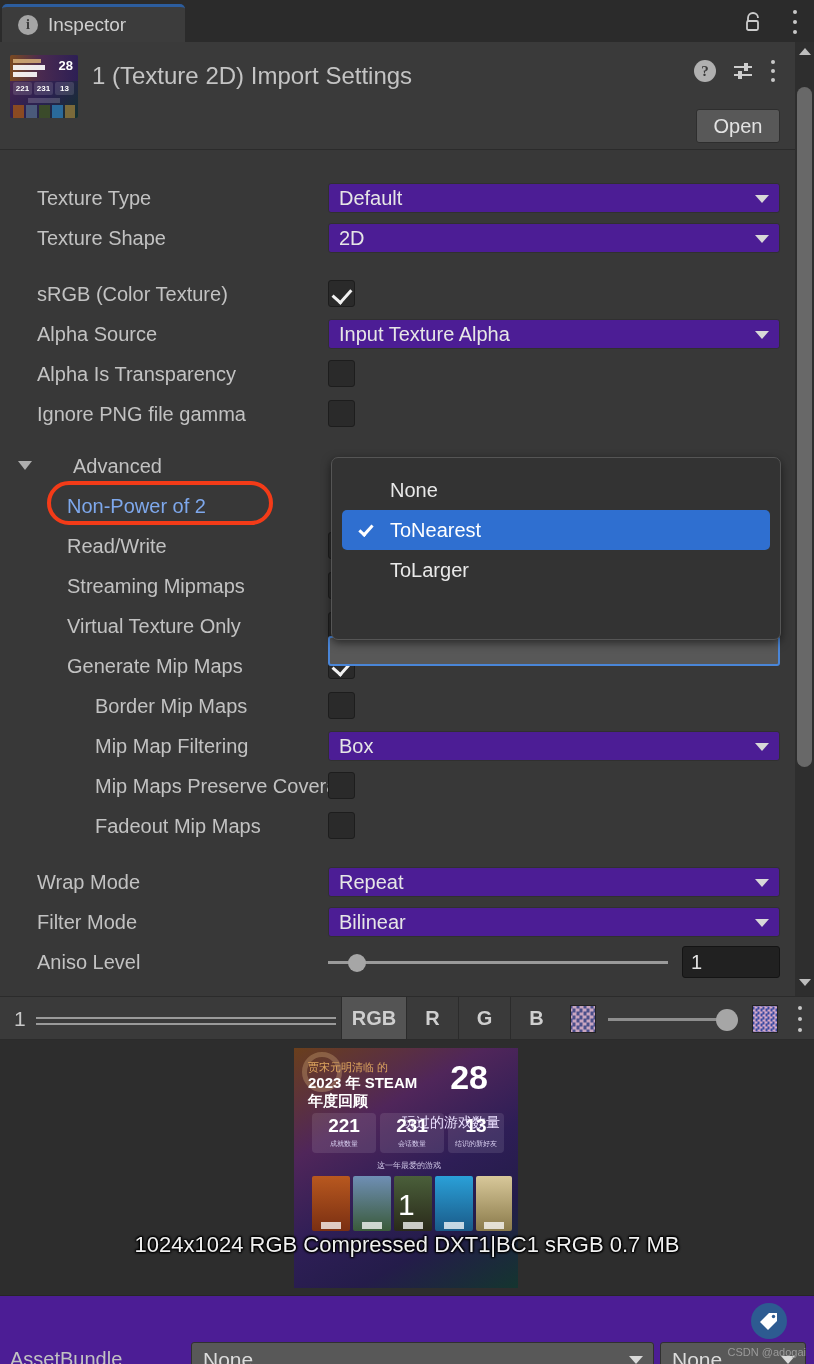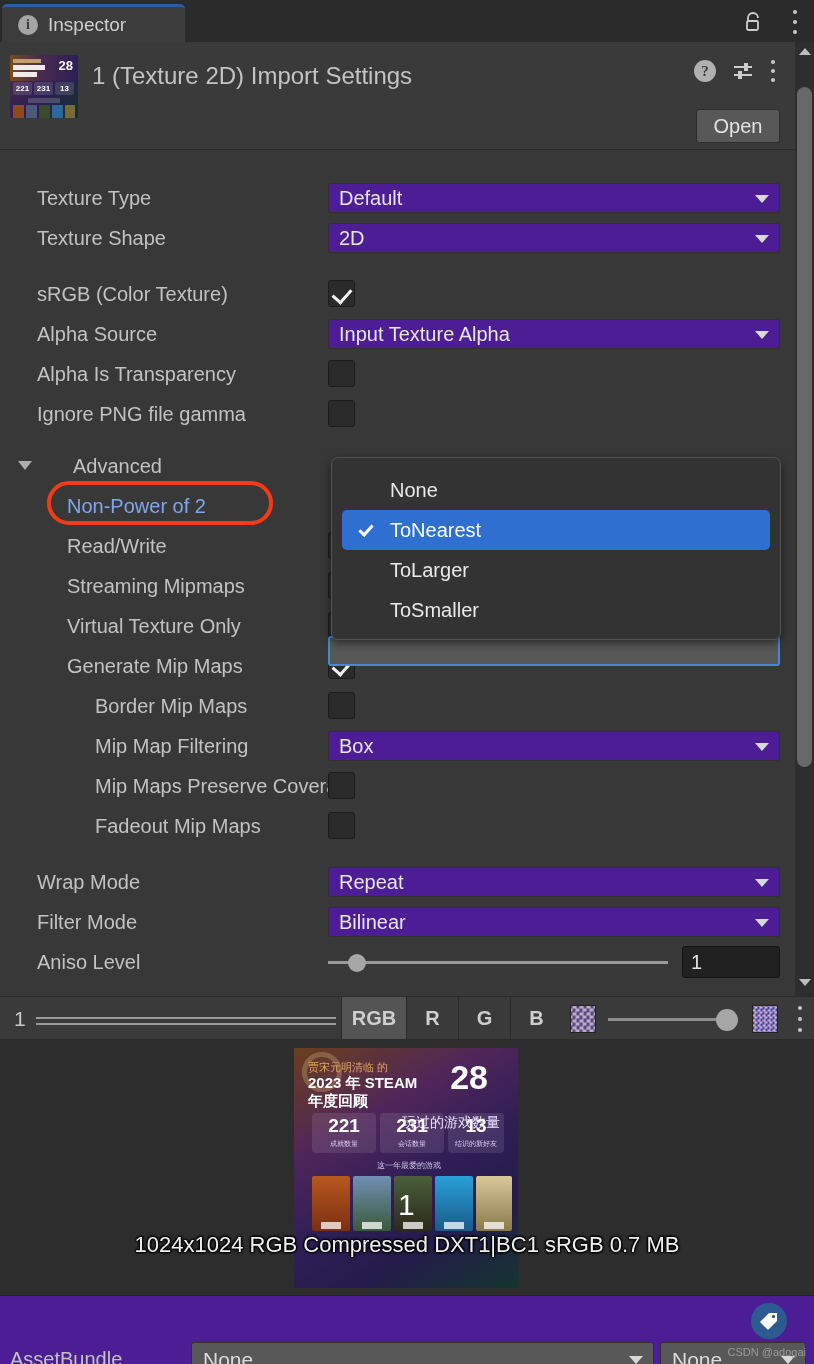--- a/index.html
+++ b/index.html
@@ -389,23 +389,20 @@
     <div class="popup-item">
       <span>None</span>
     </div>
     <div class="popup-item sel">
       <span class="chk"></span>
       <span>ToNearest</span>
     </div>
     <div class="popup-item">
       <span>ToLarger</span>
     </div>
-    <div class="popup-item">
-      <span>ToSmaller</span>
-    </div>
   </div>
 
   <div class="vscroll">
     <div class="vs-up"></div>
     <div class="vs-thumb"></div>
     <div class="vs-down"></div>
   </div>
 
   <div class="prevbar">
     <div class="mip-num">1</div>

